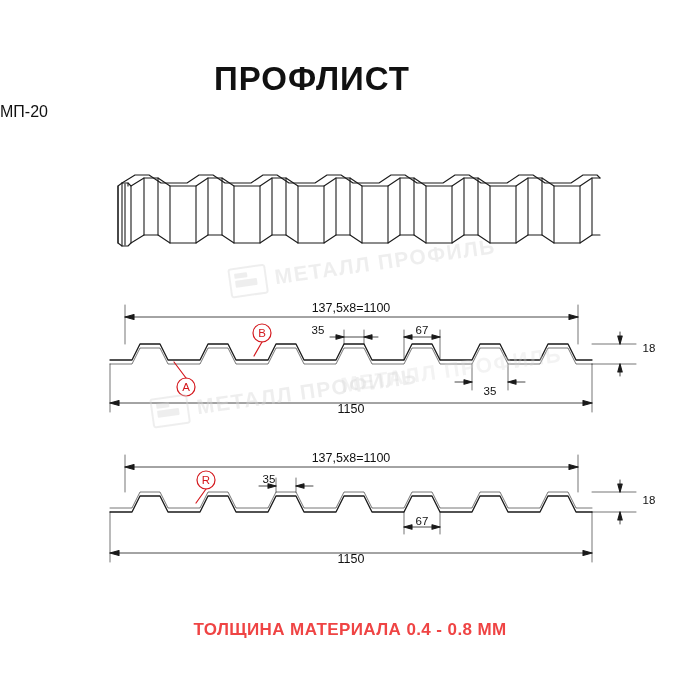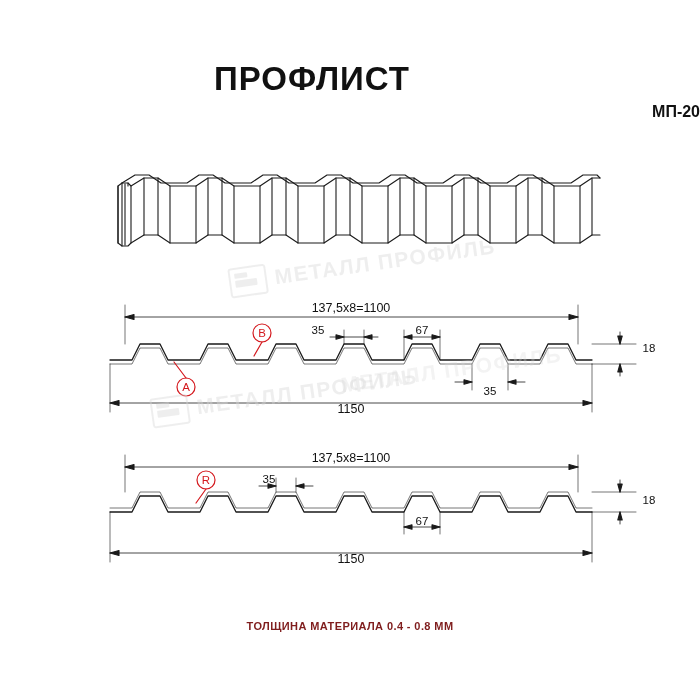--- a/index.html
+++ b/index.html
@@ -28,35 +28,35 @@
     font-size: 33px;
     font-weight: bold;
     letter-spacing: 1px;
     color: #111;
   }
   .subtitle {
     position: absolute;
     top: 103px;
     left: 0;
     width: 700px;
-    text-align: right;
+    text-align: left;
     font-size: 16px;
-    font-weight: bold;
+    font-weight: normal;
     color: #111;
   }
   .footer-note {
     position: absolute;
     top: 620px;
     left: 0;
     width: 700px;
     text-align: center;
-    font-size: 11px;
+    font-size: 17px;
     font-weight: bold;
     letter-spacing: 0.4px;
-    color: #7f1d1d;
+    color: #ef4444;
   }
   svg.drawing {
     position: absolute;
     top: 0;
     left: 0;
     width: 700px;
     height: 700px;
   }
   .wm {
     position: absolute;

